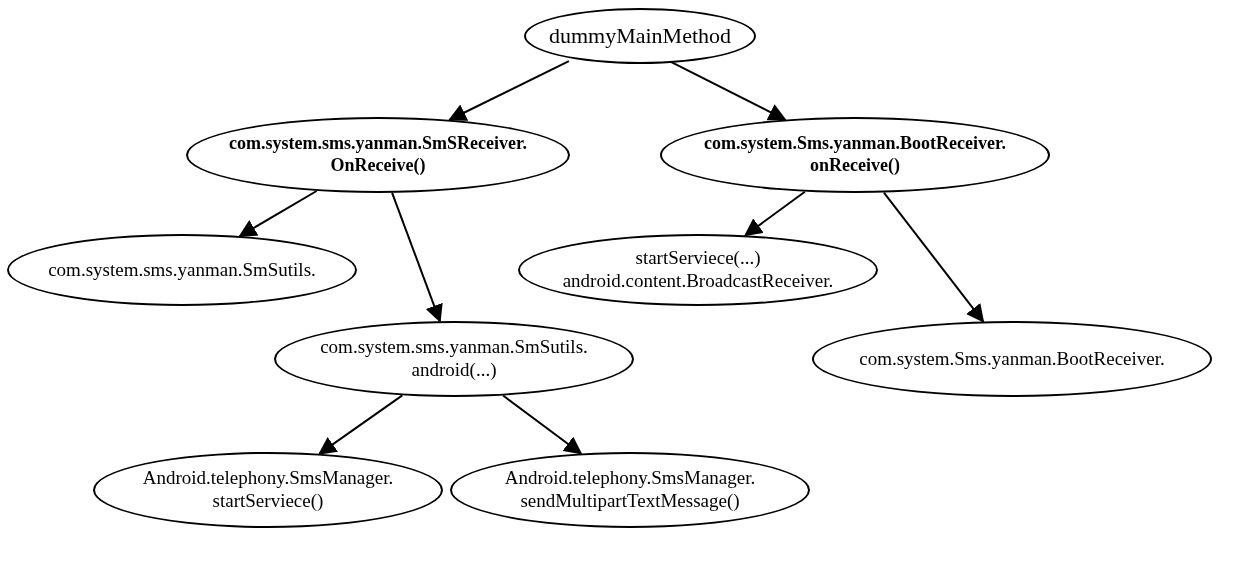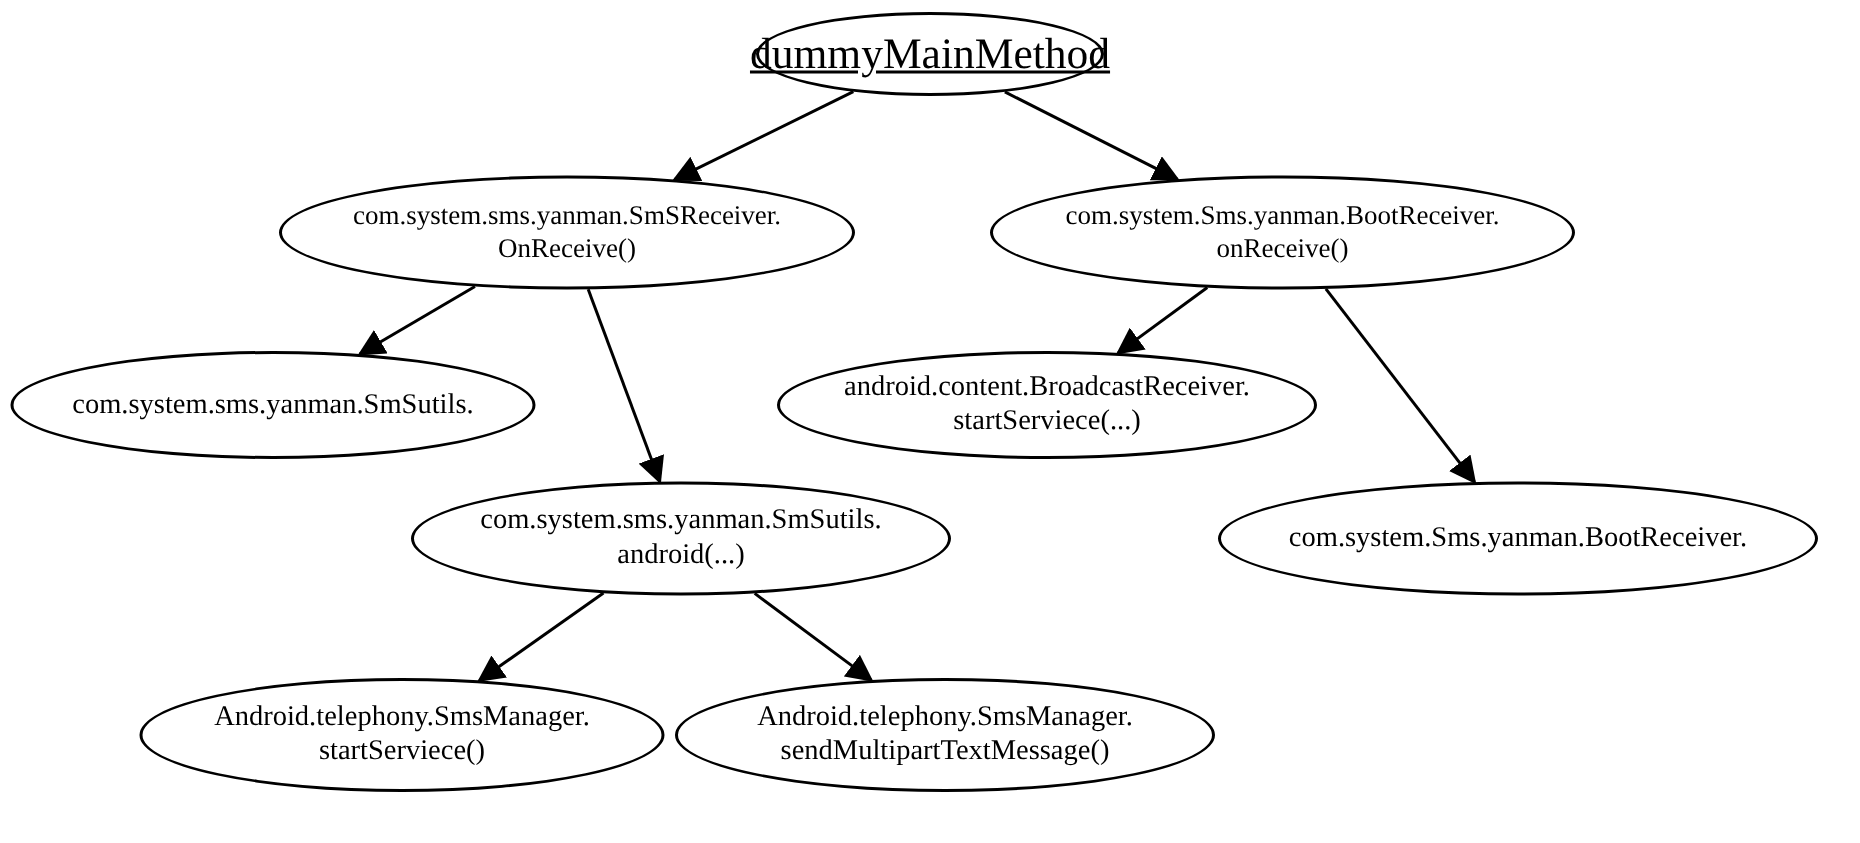--- a/index.html
+++ b/index.html
@@ -17,21 +17,21 @@
       border-radius: 50%;
       display: flex;
       align-items: center;
       justify-content: center;
       text-align: center;
       background: #fff;
       padding: 6px 14px;
       line-height: 1.2;
     }
     .node span { display: block; white-space: nowrap; }
-    .bold { font-weight: normal; }
+    .bold { font-weight: bold; }
     svg.edges {
       position: absolute;
       top: 0; left: 0;
       width: 1240px; height: 562px;
       pointer-events: none;
     }
   </style>
 </head>
 <body>
 
@@ -46,21 +46,21 @@
       <line x1="669.913514721328" y1="61.27535426314058" x2="784.9649206668353" y2="119.53542791214213" marker-end="url(#arrow)"></line>
       <line x1="316.63208895743537" y1="191.00668249946395" x2="239.9008680270889" y2="236.0275519228815" marker-end="url(#arrow)"></line>
       <line x1="392.11853597889154" y1="192.89712289070886" x2="439.8867202363139" y2="321.11698589747414" marker-end="url(#arrow)"></line>
       <line x1="804.8656279645033" y1="191.72262919797524" x2="745.4122367834069" y2="235.2712915280777" marker-end="url(#arrow)"></line>
       <line x1="883.9216472416573" y1="192.57971998279044" x2="983.0626335410453" y2="321.39985504696335" marker-end="url(#arrow)"></line>
       <line x1="402.31763244570385" y1="395.399947040929" x2="319.5593345859826" y2="453.6867052109477" marker-end="url(#arrow)"></line>
       <line x1="503.1160483457607" y1="395.55796780281054" x2="580.8839516542394" y2="453.44203219718946" marker-end="url(#arrow)"></line>
     </g>
 </svg>
 
-<div id="node-root" class="node" style="font-size: 29px; left: 504px; top: 8px; width: 232px; height: 56px; text-decoration: underline;">
+<div id="node-root" class="node" style="font-size: 22px; left: 524px; top: 8px; width: 232px; height: 56px;">
   <span>dummyMainMethod</span>
 </div>
 
 <div id="node-smsReceiver" class="node bold" style="font-size: 18px; left: 186px; top: 117px; width: 384px; height: 76px;">
   <div>
     <span>com.system.sms.yanman.SmSReceiver.</span>
     <span>OnReceive()</span>
   </div>
 </div>
 
@@ -79,22 +79,22 @@
 
 <div id="node-sendSms" class="node" style="font-size: 19px; left: 274px; top: 321px; width: 360px; height: 76px;">
   <div>
     <span>com.system.sms.yanman.SmSutils.</span>
     <span>android(...)</span>
   </div>
 </div>
 
 <div id="node-broadcastStart" class="node" style="font-size: 19px; left: 518px; top: 234px; width: 360px; height: 72px;">
   <div>
+    <span>startServiece(...)</span>
     <span>android.content.BroadcastReceiver.</span>
-    <span>startServiece(...)</span>
   </div>
 </div>
 
 <div id="node-isServiceRun" class="node" style="font-size: 19px; left: 812px; top: 321px; width: 400px; height: 76px;">
   <div>
     <span>com.system.Sms.yanman.BootReceiver.</span>
   </div>
 </div>
 
 <div id="node-divideMessage" class="node" style="font-size: 19px; left: 93px; top: 452px; width: 350px; height: 76px;">

